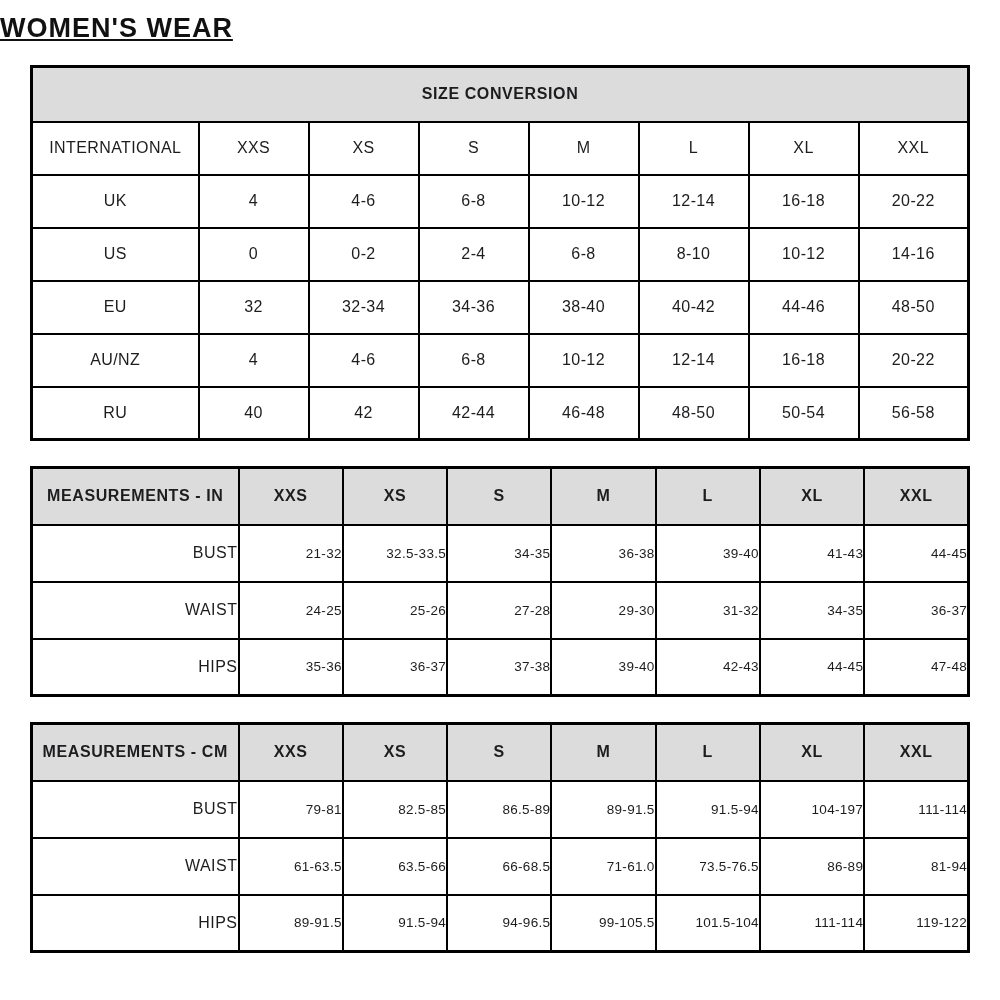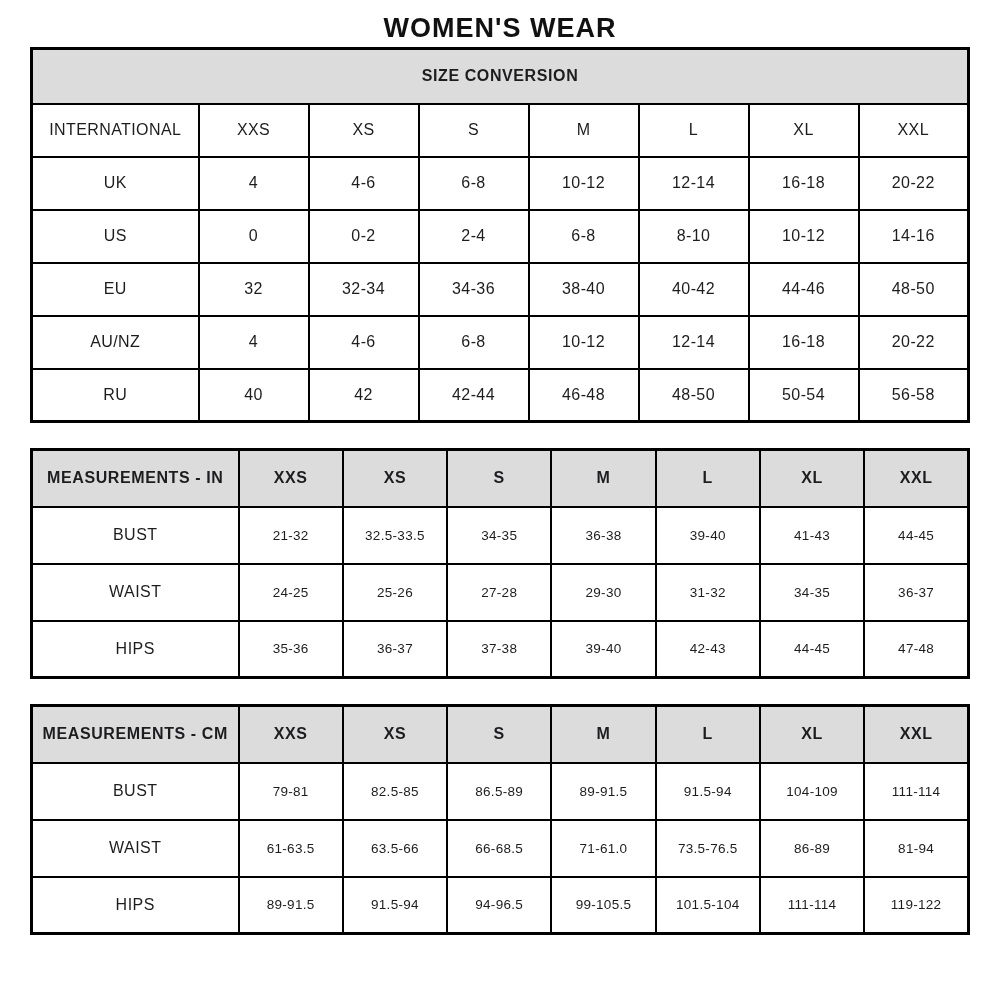--- a/index.html
+++ b/index.html
@@ -4,26 +4,27 @@
 <style>
   * { box-sizing: border-box; margin: 0; padding: 0; }
   html, body { width: 1000px; height: 1000px; }
   body {
     background: #ffffff;
     font-family: "Liberation Sans", sans-serif;
     color: #1d1d1f;
   }
   .page { width: 1000px; height: 1000px; padding-top: 13px; }
   .page-title {
-    text-align: center;
+    text-align: left;
     font-size: 27px;
     font-weight: bold;
     letter-spacing: 1px;
-    margin-bottom: 3px;
+    margin-bottom: 21px;
     color: #111111;
+    text-decoration: underline;
   }
   table {
     width: 940px;
     margin: 0 auto 25px auto;
     border-collapse: collapse;
     table-layout: fixed;
     border: 3px solid #000;
   }
   th, td {
     border: 2px solid #000;
@@ -54,20 +55,21 @@
     background: #dcdcdc;
     height: 57px;
     font-size: 16px;
     font-weight: bold;
     letter-spacing: 0.6px;
     text-align: center;
   }
   .meas-table td {
     height: 57px;
     background: #ffffff;
+    text-align: right;
   }
   .meas-table td.label-cell {
     font-size: 16px;
     letter-spacing: 0.5px;
   }
   .meas-table td.value-cell {
     font-size: 13.5px;
     letter-spacing: 0.3px;
   }
 </style>
@@ -233,21 +235,21 @@
         <th>XL</th>
         <th>XXL</th>
       </tr>
       <tr>
         <td class="label-cell">BUST</td>
         <td class="value-cell">79-81</td>
         <td class="value-cell">82.5-85</td>
         <td class="value-cell">86.5-89</td>
         <td class="value-cell">89-91.5</td>
         <td class="value-cell">91.5-94</td>
-        <td class="value-cell">104-109</td>
+        <td class="value-cell">104-197</td>
         <td class="value-cell">111-114</td>
       </tr>
       <tr>
         <td class="label-cell">WAIST</td>
         <td class="value-cell">61-63.5</td>
         <td class="value-cell">63.5-66</td>
         <td class="value-cell">66-68.5</td>
         <td class="value-cell">71-61.0</td>
         <td class="value-cell">73.5-76.5</td>
         <td class="value-cell">86-89</td>

